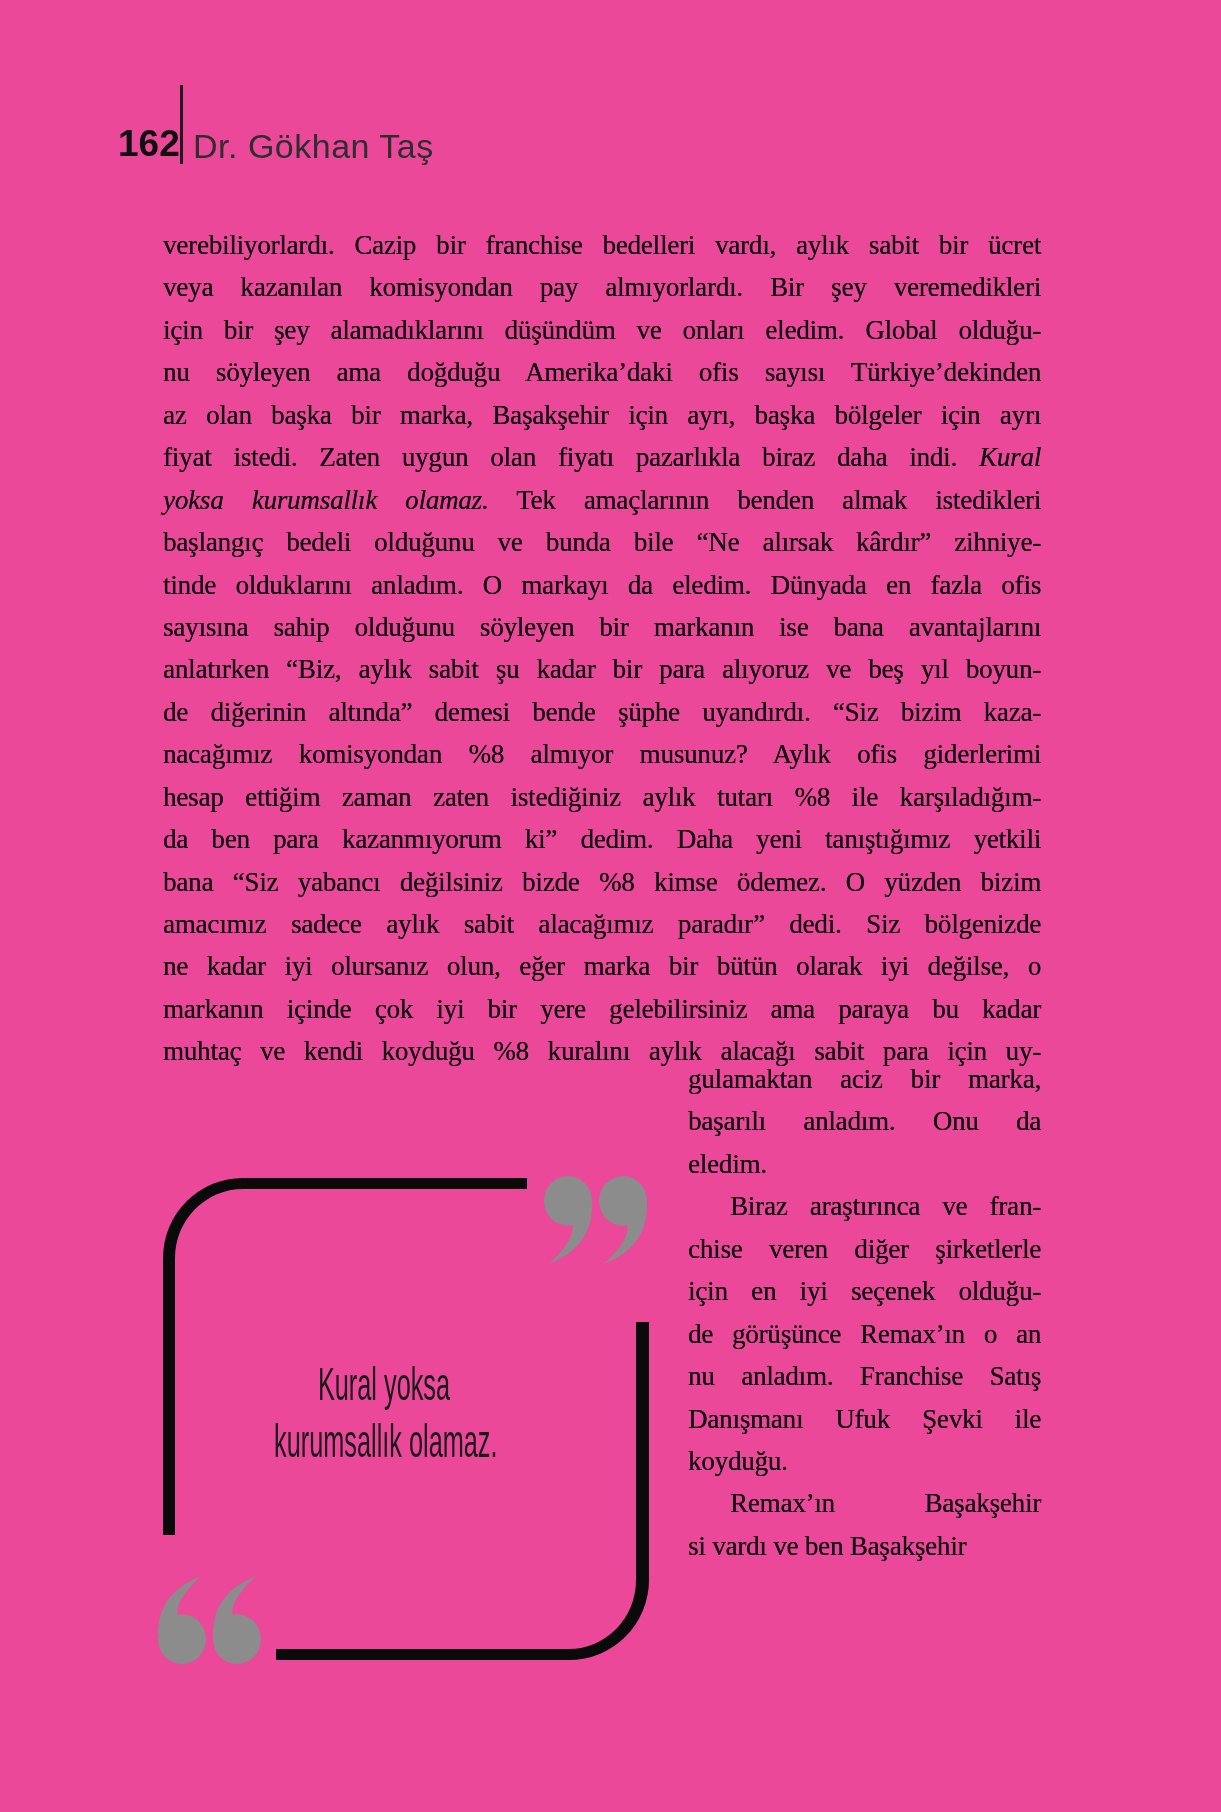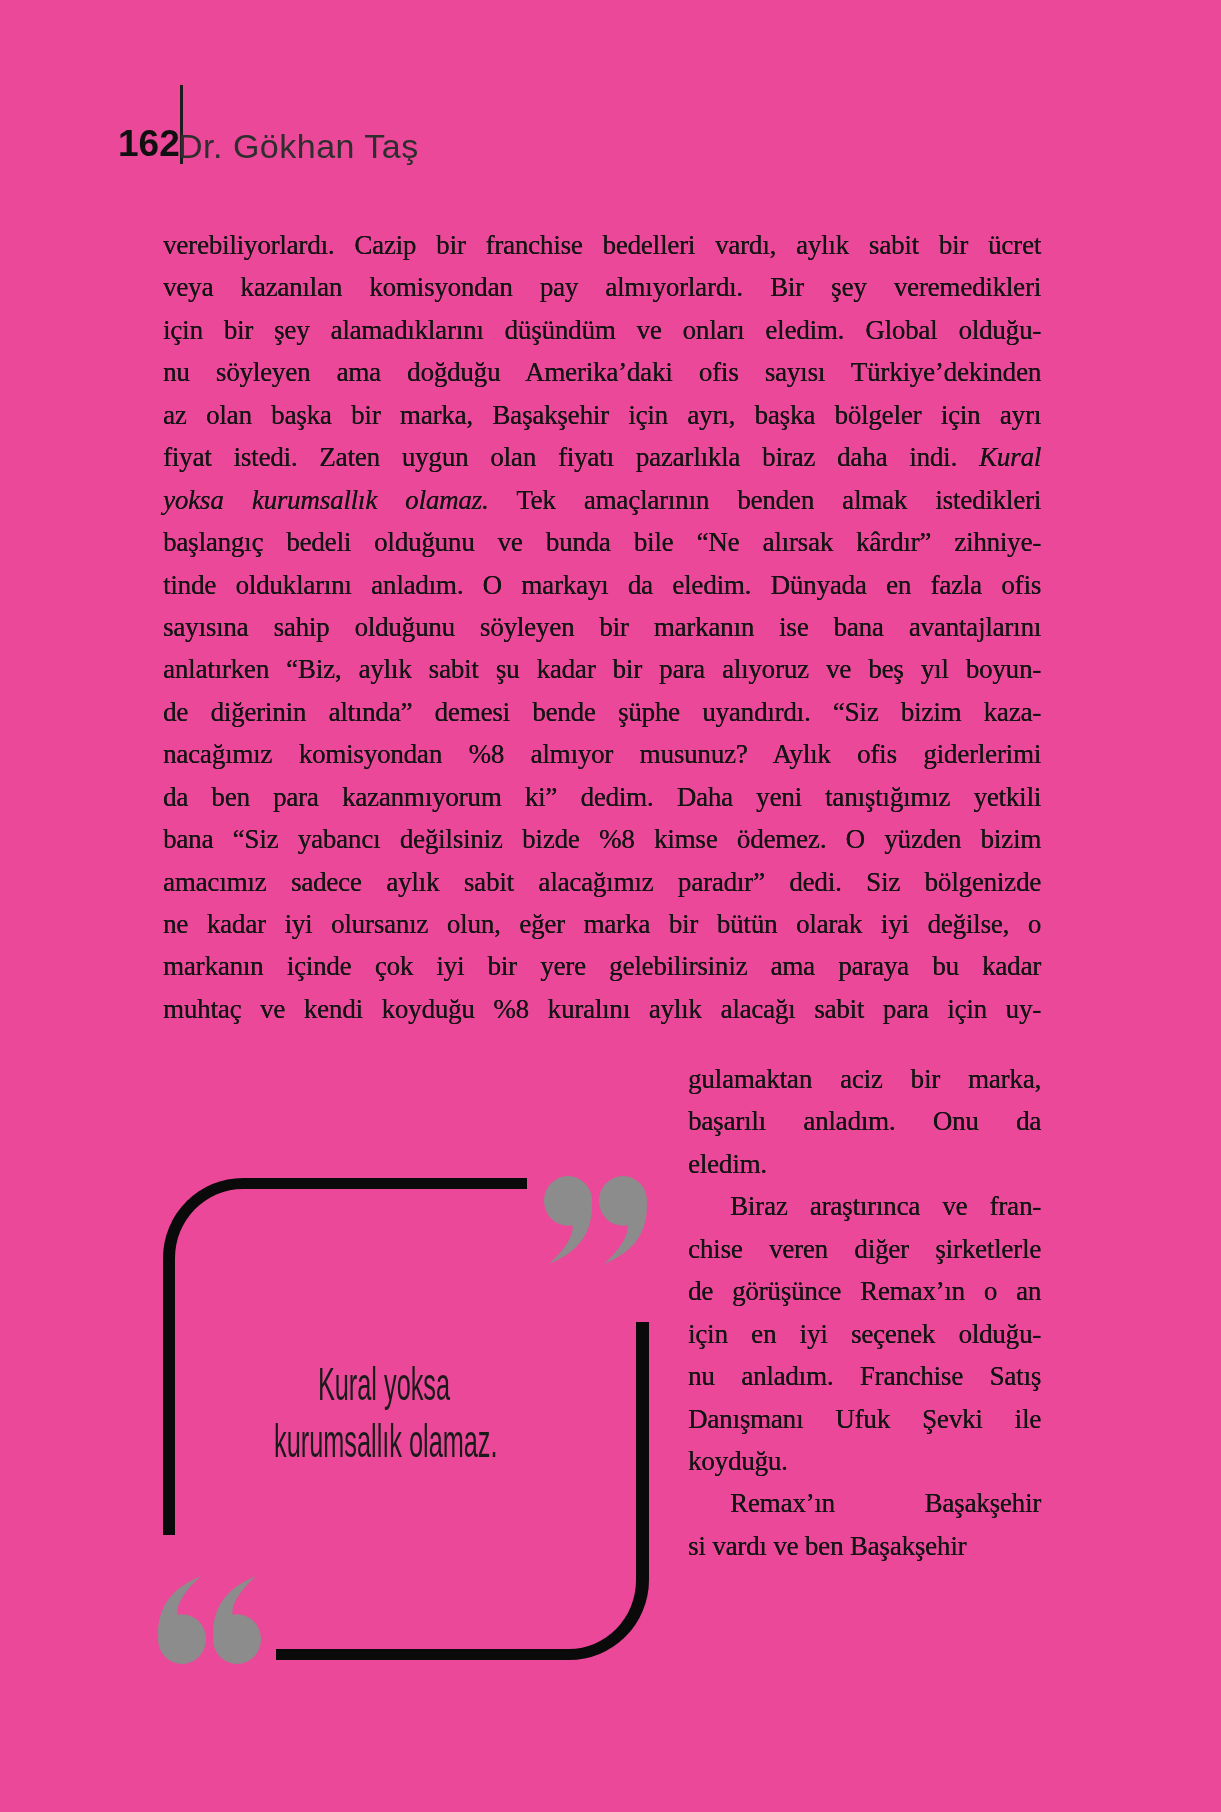--- a/index.html
+++ b/index.html
@@ -17,21 +17,21 @@
     position:absolute;left:118px;top:124px;
     font-family:"Liberation Sans", sans-serif;
     font-weight:bold;font-size:37px;line-height:40px;color:#101010;
     letter-spacing:0px;
   }
   #header-divider{
     position:absolute;left:180px;top:85px;width:3px;height:79px;
     background:#1c1c1c;
   }
   #header-author{
-    position:absolute;left:178px;top:127px;
+    position:absolute;left:193px;top:127px;
     font-family:"Liberation Sans", sans-serif;
     font-weight:normal;font-size:34px;line-height:38px;color:#2e2e2e;
     letter-spacing:0.5px;
   }
   
   .textcol{position:absolute;font-size:27px;letter-spacing:-0.2px;
     text-shadow:0.25px 0 0 currentColor;}
   #body-wide{left:163px;top:224px;width:878px;}
   #body-narrow{left:688px;top:1058px;width:353px;}
   .line{
@@ -84,36 +84,37 @@
       <div class="line">nu söyleyen ama doğduğu Amerika’daki ofis sayısı Türkiye’dekinden</div>
       <div class="line">az olan başka bir marka, Başakşehir için ayrı, başka bölgeler için ayrı</div>
       <div class="line"><span>fiyat istedi. Zaten uygun olan fiyatı pazarlıkla biraz daha indi. </span><span class="italic">Kural</span></div>
       <div class="line"><span class="italic">yoksa kurumsallık olamaz.</span><span> Tek amaçlarının benden almak istedikleri</span></div>
       <div class="line">başlangıç bedeli olduğunu ve bunda bile “Ne alırsak kârdır” zihniye-</div>
       <div class="line">tinde olduklarını anladım. O markayı da eledim. Dünyada en fazla ofis</div>
       <div class="line">sayısına sahip olduğunu söyleyen bir markanın ise bana avantajlarını</div>
       <div class="line">anlatırken “Biz, aylık sabit şu kadar bir para alıyoruz ve beş yıl boyun-</div>
       <div class="line">de diğerinin altında” demesi bende şüphe uyandırdı. “Siz bizim kaza-</div>
       <div class="line">nacağımız komisyondan %8 almıyor musunuz? Aylık ofis giderlerimi</div>
+      <div class="line">hesap ettiğim zaman zaten istediğiniz aylık tutarı %8 ile karşıladığım-</div>
       <div class="line">da ben para kazanmıyorum ki” dedim. Daha yeni tanıştığımız yetkili</div>
       <div class="line">bana “Siz yabancı değilsiniz bizde %8 kimse ödemez. O yüzden bizim</div>
       <div class="line">amacımız sadece aylık sabit alacağımız paradır” dedi. Siz bölgenizde</div>
       <div class="line">ne kadar iyi olursanız olun, eğer marka bir bütün olarak iyi değilse, o</div>
       <div class="line">markanın içinde çok iyi bir yere gelebilirsiniz ama paraya bu kadar</div>
       <div class="line">muhtaç ve kendi koyduğu %8 kuralını aylık alacağı sabit para için uy-</div>
     </div>
 
   <div id="body-narrow" class="textcol">
       <div class="line">gulamaktan aciz bir marka,</div>
       <div class="line">başarılı anladım. Onu da</div>
       <div class="line no-justify">eledim.</div>
       <div class="line indent">Biraz araştırınca ve fran-</div>
       <div class="line">chise veren diğer şirketlerle</div>
+      <div class="line">için en iyi seçenek olduğu-</div>
       <div class="line">de görüşünce Remax’ın o an</div>
-      <div class="line">için en iyi seçenek olduğu-</div>
       <div class="line">nu anladım. Franchise Satış</div>
       <div class="line">Danışmanı Ufuk Şevki ile</div>
       <div class="line no-justify">koyduğu.</div>
       <div class="line indent">Remax’ın Başakşehir</div>
       <div class="line no-justify">si vardı ve ben Başakşehir</div>
     </div>
 
   <div id="pullquote-frame-top-left" class="bracket"></div>
   <div id="pullquote-frame-bottom-right" class="bracket"></div>
 

